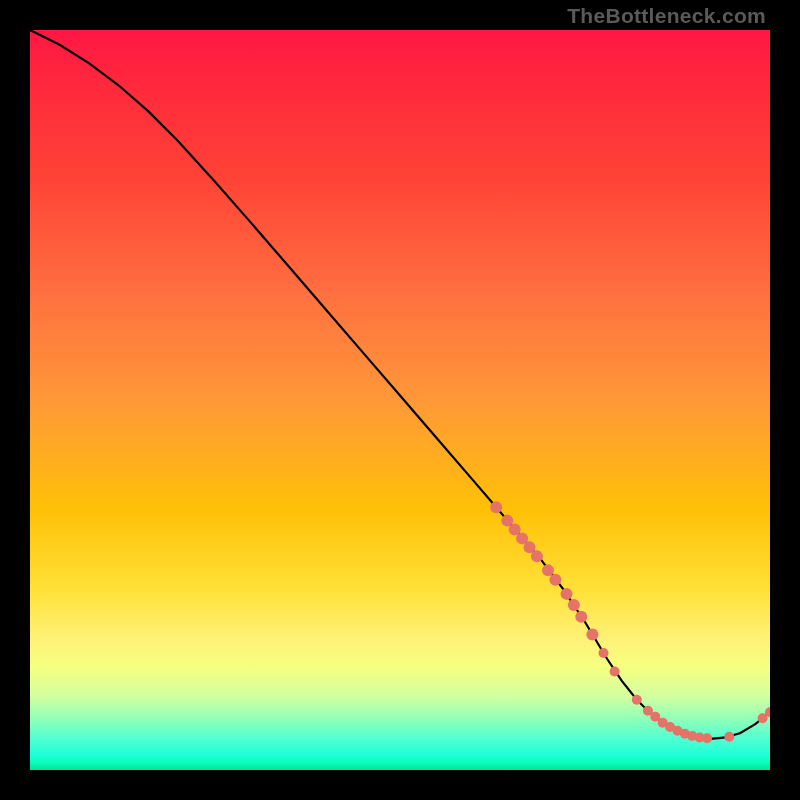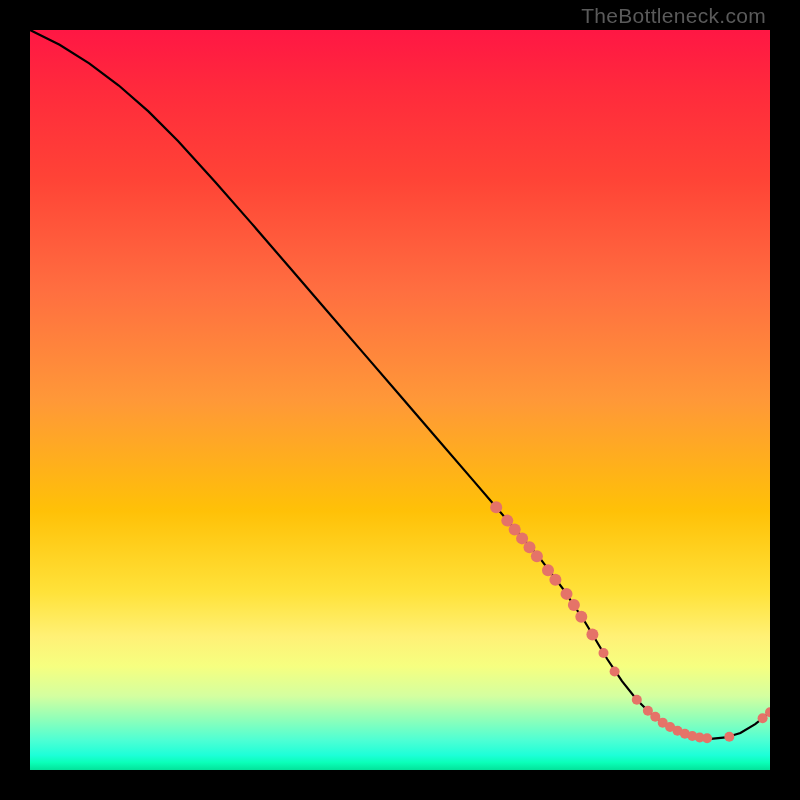--- a/index.html
+++ b/index.html
@@ -37,21 +37,21 @@
       #1dffd8 98%,
       #0affb8 99%,
       #03e29a 100%
     );
   }
   .watermark {
     position: absolute;
     top: 4px;
     right: 34px;
     font-size: 21px;
-    font-weight: 400;
+    font-weight: 700;
     color: #5a5a5a;
     letter-spacing: 0.3px;
     z-index: 10;
   }
   svg.curve {
     position: absolute;
     inset: 0;
     width: 100%;
     height: 100%;
   }

